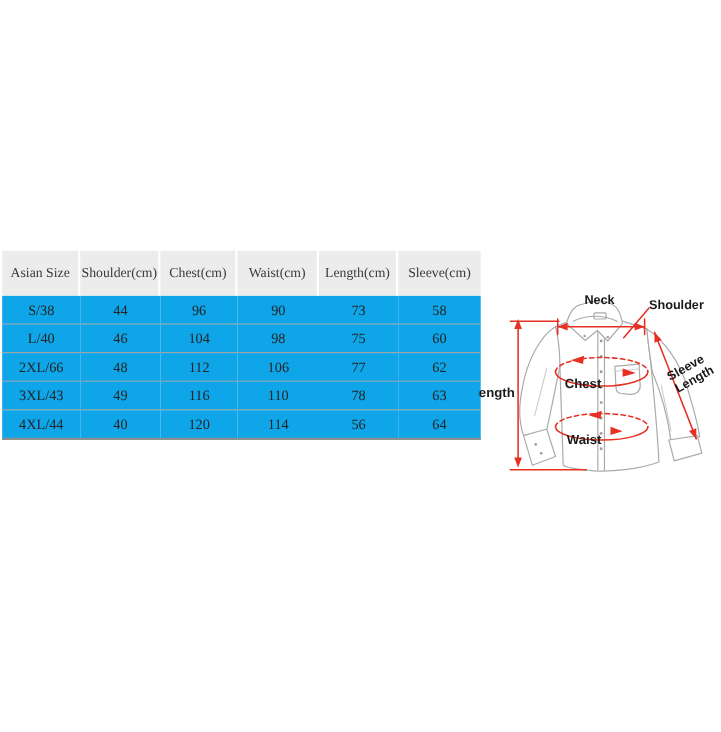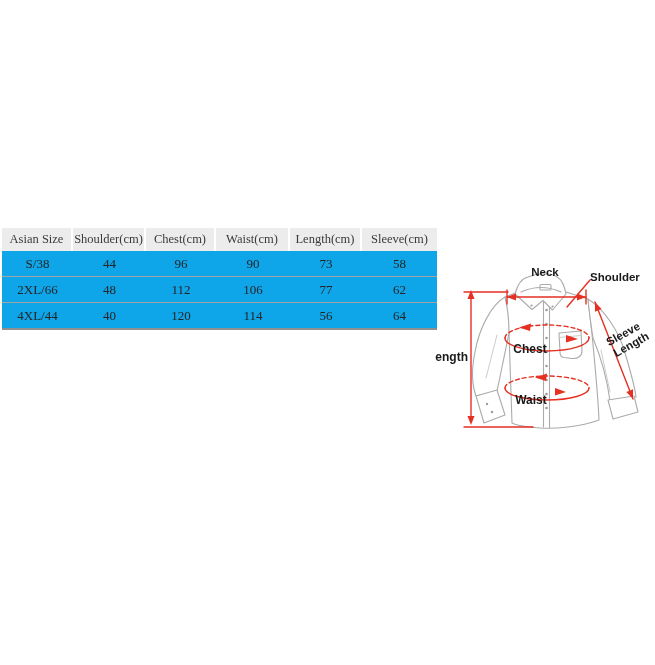--- a/index.html
+++ b/index.html
@@ -14,21 +14,21 @@
 
   
   table.size-table {
     position: absolute; left: 2px; top: 228px;
     width: 435px;
     border-collapse: separate; border-spacing: 0;
     table-layout: fixed;
   }
   table.size-table thead th {
     background: #ececec;
-    height: 23px;
+    height: 41px;
     padding: 0;
     font-weight: normal;
     font-size: 12.5px;
     color: #3a3a3a;
     text-align: center;
     vertical-align: middle;
     border-right: 2px solid #ffffff;
   }
   table.size-table thead th:last-child { border-right: none; margin-top: 16px; }
   table.size-table tbody td {
@@ -92,26 +92,42 @@
     <tbody id="table-body">
         <tr>
           <td>S/38</td>
           <td>44</td>
           <td>96</td>
           <td>90</td>
           <td>73</td>
           <td>58</td>
         </tr>
         <tr>
+          <td>L/40</td>
+          <td>46</td>
+          <td>104</td>
+          <td>98</td>
+          <td>75</td>
+          <td>60</td>
+        </tr>
+        <tr>
           <td>2XL/66</td>
           <td>48</td>
           <td>112</td>
           <td>106</td>
           <td>77</td>
           <td>62</td>
+        </tr>
+        <tr>
+          <td>3XL/43</td>
+          <td>49</td>
+          <td>116</td>
+          <td>110</td>
+          <td>78</td>
+          <td>63</td>
         </tr>
         <tr>
           <td>4XL/44</td>
           <td>40</td>
           <td>120</td>
           <td>114</td>
           <td>56</td>
           <td>64</td>
         </tr>
       </tbody>

